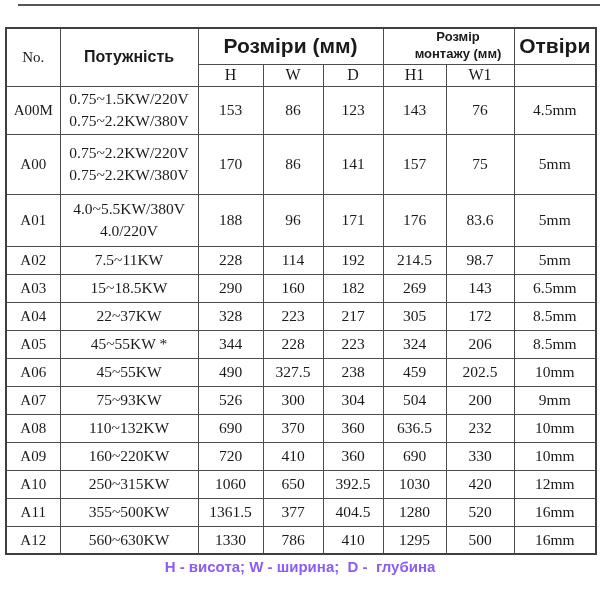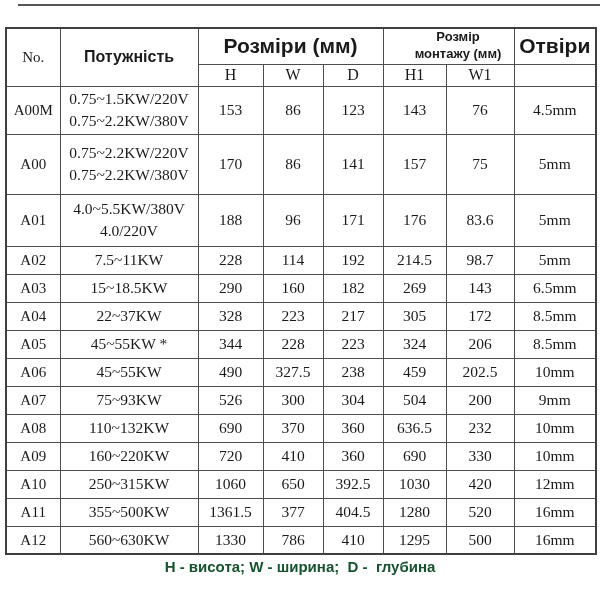--- a/index.html
+++ b/index.html
@@ -85,21 +85,21 @@
   .spec-table tbody td.c-no { font-size: 15px; }
   .legend {
     position: absolute;
     top: 558px;
     left: 0;
     width: 600px;
     text-align: center;
     font-family: "Liberation Sans", sans-serif;
     font-weight: bold;
     font-size: 15px;
-    color: #14532d;
+    color: #8b5cf6;
     white-space: pre;
   }
 </style>
 </head>
 <body>
 
 <div class="top-line"></div>
 
 <table class="spec-table">
   <colgroup>

